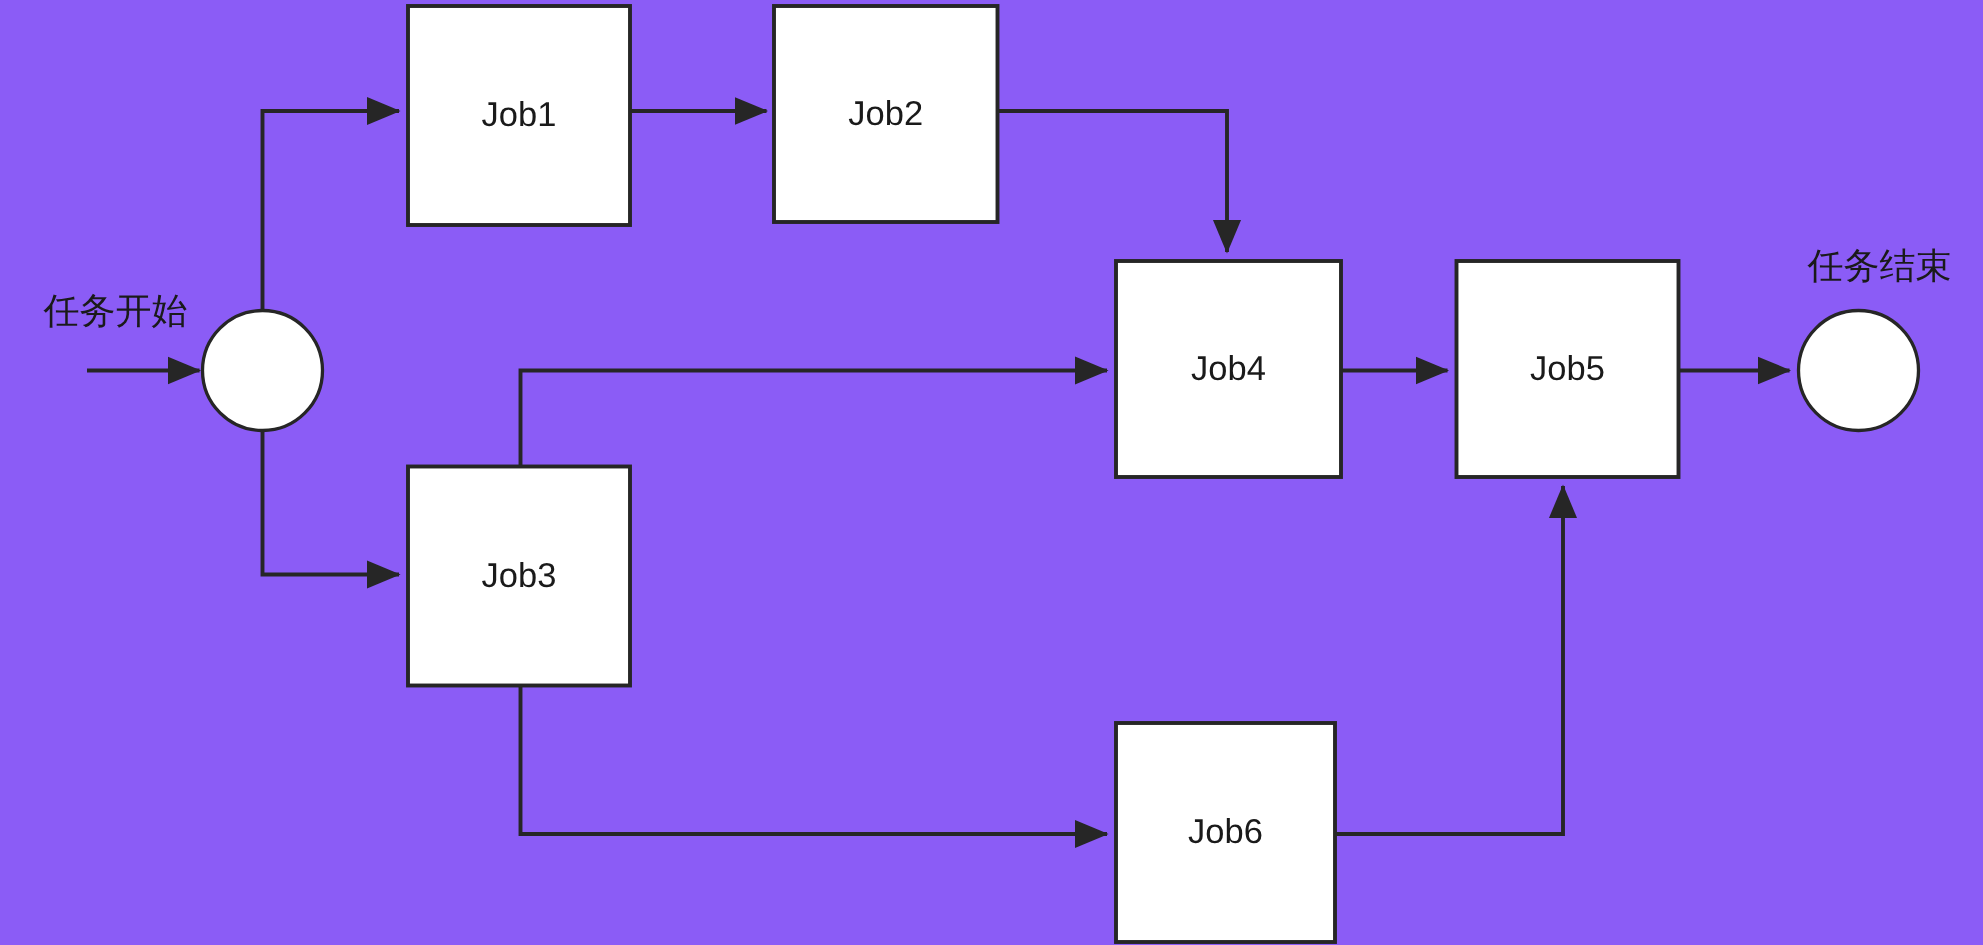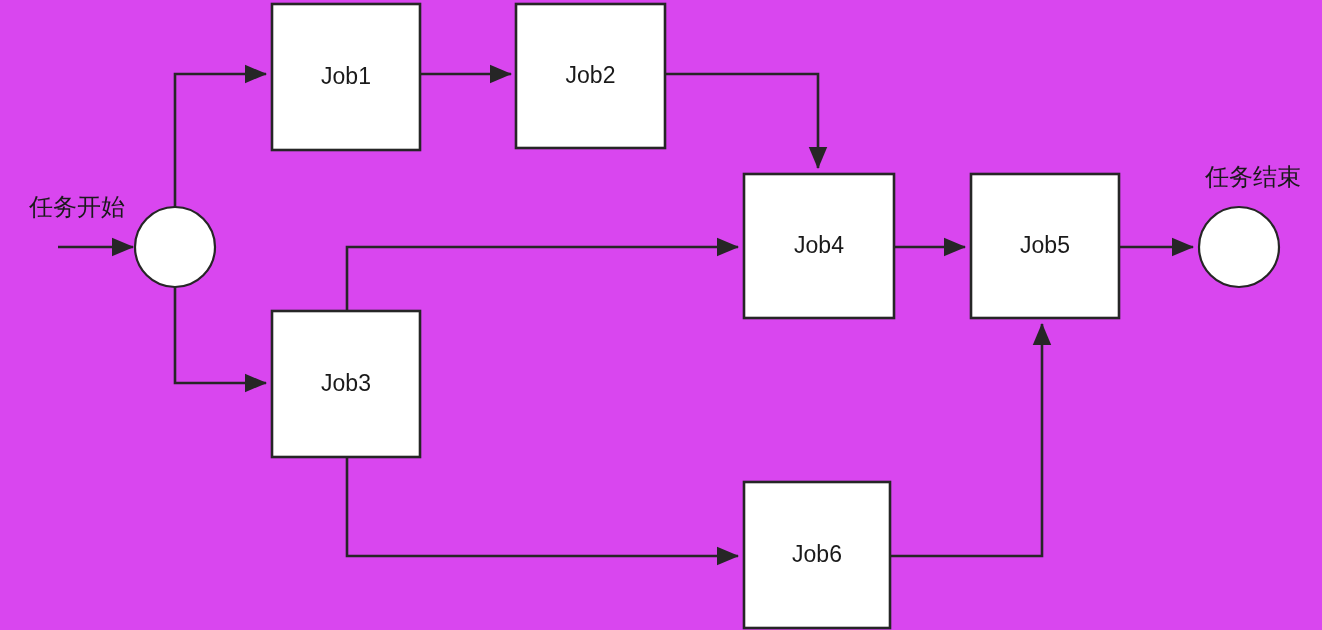--- a/index.html
+++ b/index.html
@@ -10,21 +10,21 @@
   body {
     width: 1322px;
     height: 630px;
     font-family: "Liberation Sans", "DejaVu Sans", sans-serif;
     overflow: hidden;
   }
   #diagram-root {
     position: relative;
     width: 1322px;
     height: 630px;
-    background: #d946ef;
+    background: #8b5cf6;
   }
   svg#flow-canvas {
     position: absolute;
     top: 0;
     left: 0;
     width: 1322px;
     height: 630px;
   }
   .node-rect {
     fill: #ffffff;

